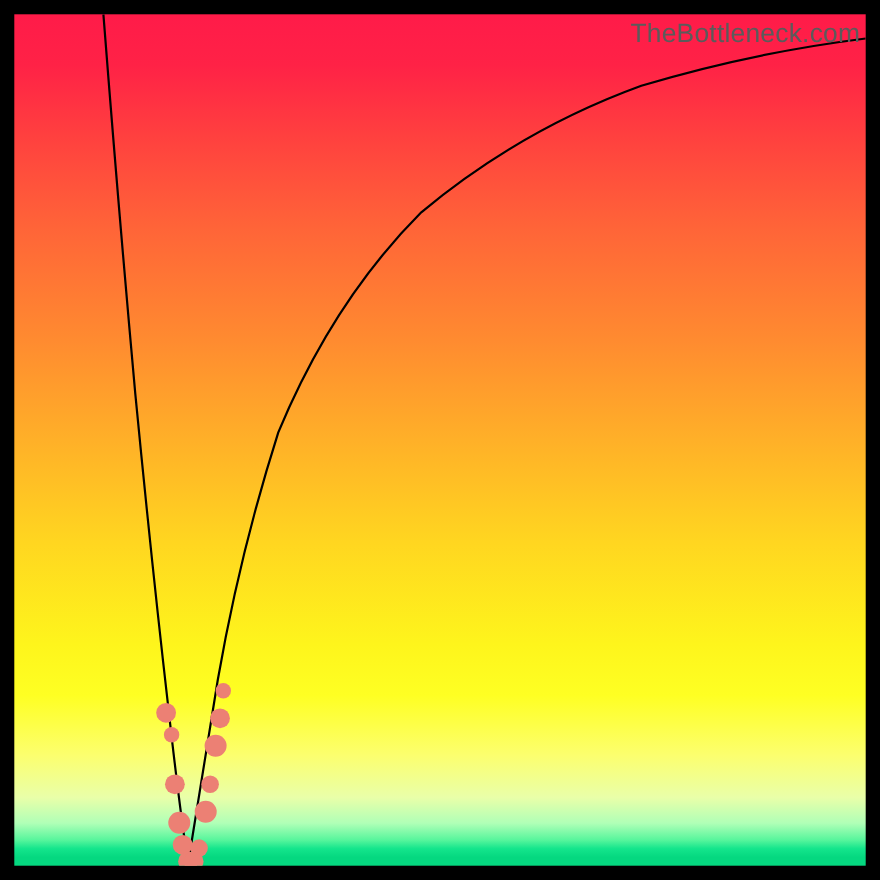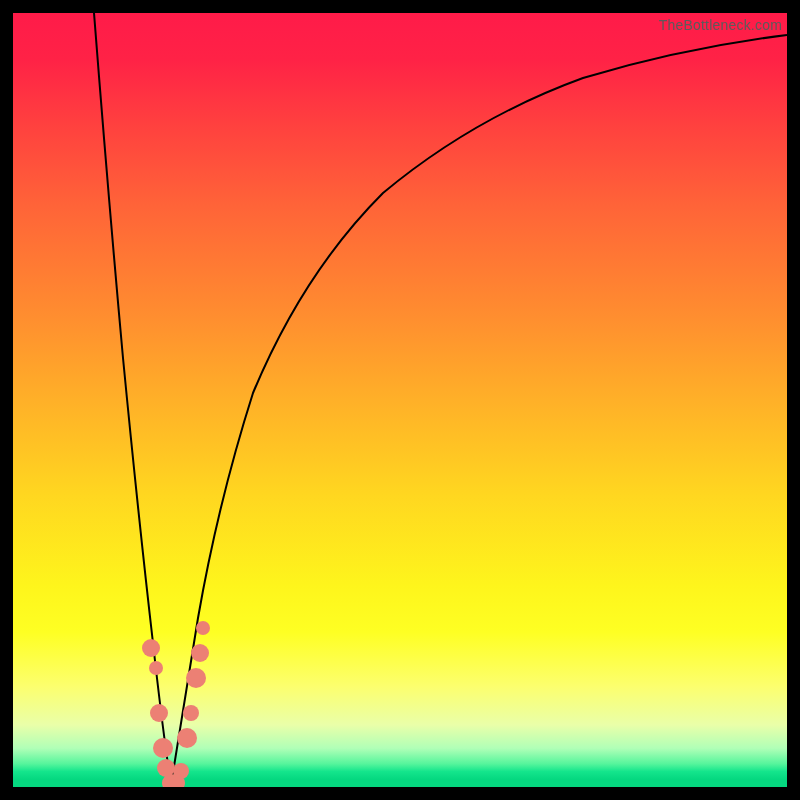--- a/index.html
+++ b/index.html
@@ -28,21 +28,21 @@
       #14e58c 98%,
       #05d880 99%,
       #05d880 100%
     );
   }
   .watermark {
     position: absolute;
     top: 17px;
     right: 18px;
     color: #5b5b5b;
-    font-size: 14px;
+    font-size: 24px;
     font-weight: 400;
     letter-spacing: 0.2px;
     font-family: Arial, Helvetica, sans-serif;
   }
   svg.curves {
     position: absolute;
     top: 13px;
     left: 13px;
     width: 774px;
     height: 774px;

